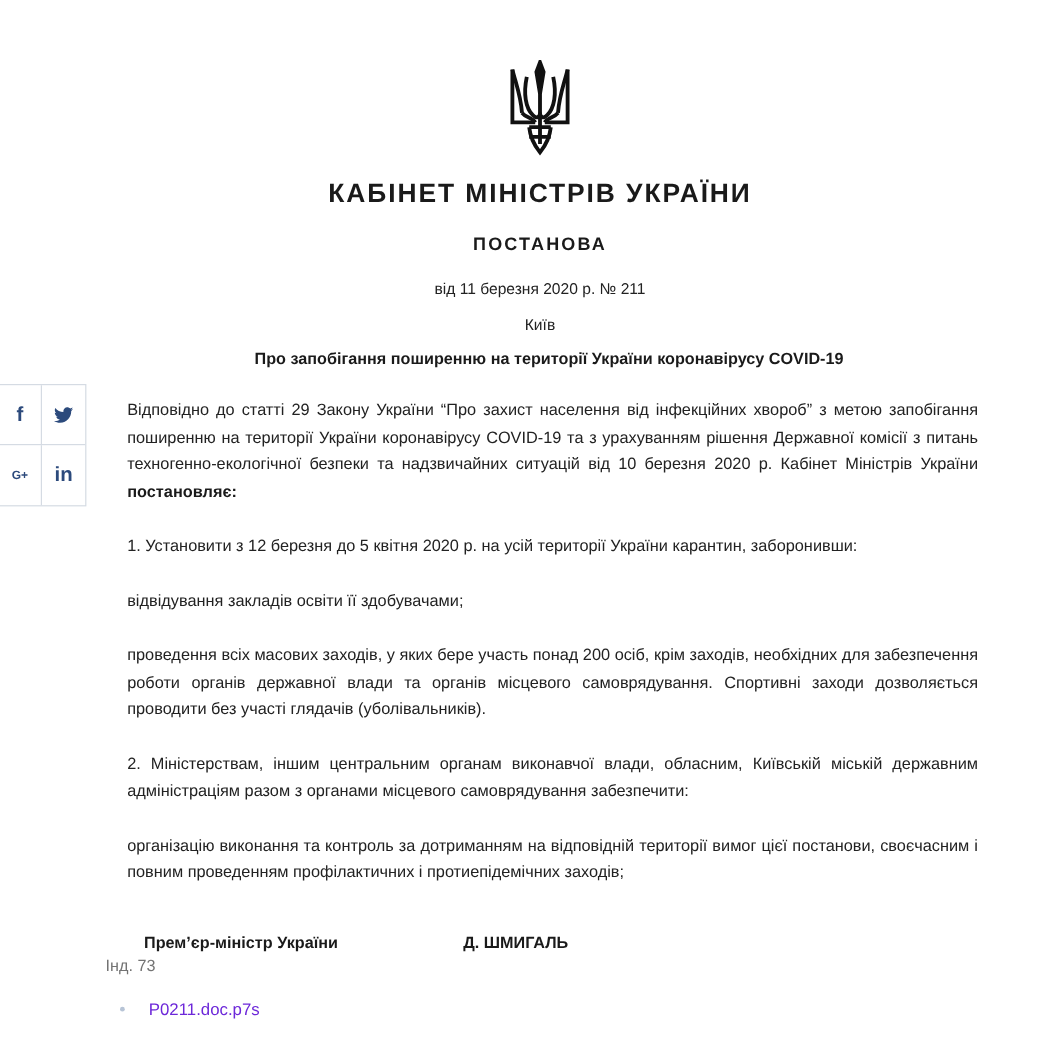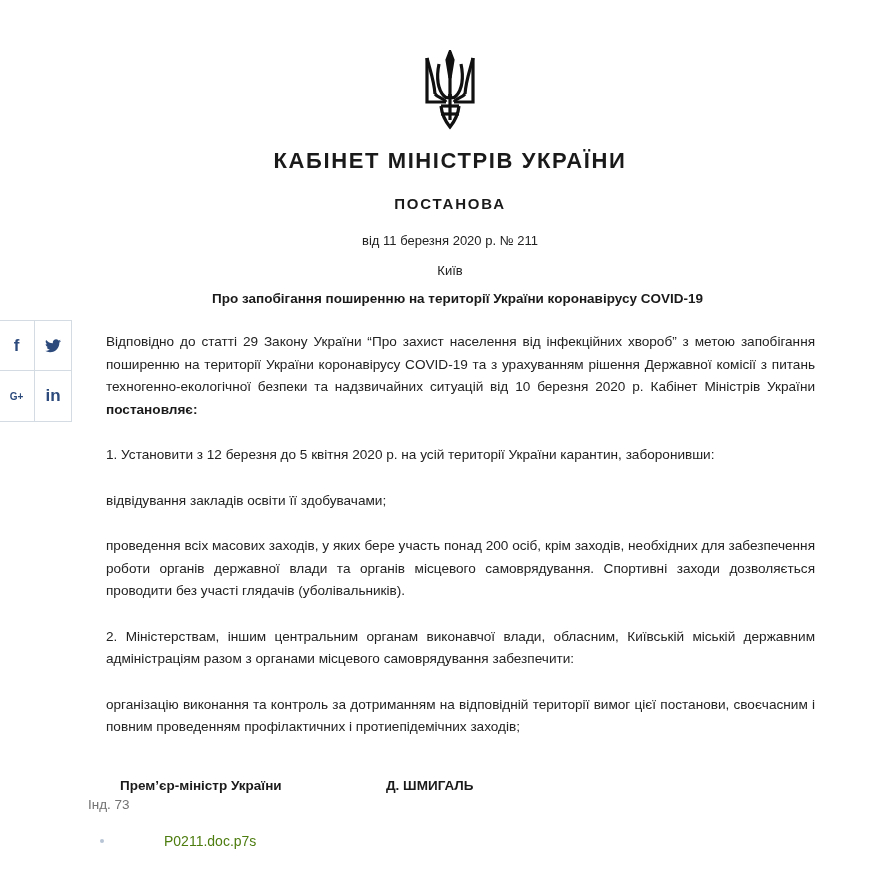--- a/index.html
+++ b/index.html
@@ -28,21 +28,21 @@
   .social .in { font-weight: bold; font-size: 17px; }
   .content { position: absolute; left: 94px; top: 319px; width: 733px;
              font-size: 13.6px; line-height: 22.5px; color: #222; }
   .content p { margin: 12px; text-align: justify; }
   .content p.gap { margin-top: 23px; }
   .content b { font-weight: bold; color: #1a1a1a; }
   .sign { position: absolute; top: 758px; font-size: 13.5px; font-weight: bold; color: #1a1a1a; margin-top: 20px; }
   .ind { position: absolute; left: 88px; top: 797px; font-size: 13.5px; color: #737373; }
   .attach { position: absolute; left: 100px; top: 833px; font-size: 14px; color: #2c4a7c; display: flex; align-items: center; }
   .attach .bullet { width: 4px; height: 4px; border-radius: 50%; background: #b7c4d6; margin-right: 20px; }
-  .attach a { color: #4d7c0f; text-decoration: none; cursor: pointer; margin-left: 40px; }
+  .attach a { color: #6d28d9; text-decoration: none; cursor: pointer; }
 </style>
 </head>
 <body>
 
 <svg class="emblem" viewBox="0 0 52 80">
   <g fill="none" stroke="#111" stroke-width="3.2" stroke-linejoin="miter">
     <path d="M3 8 L3 52 L22 52"></path>
     <path d="M49 8 L49 52 L30 52"></path>
     <path d="M3 8 C6 20 10 30 11 44"></path>
     <path d="M49 8 C46 20 42 30 41 44"></path>

